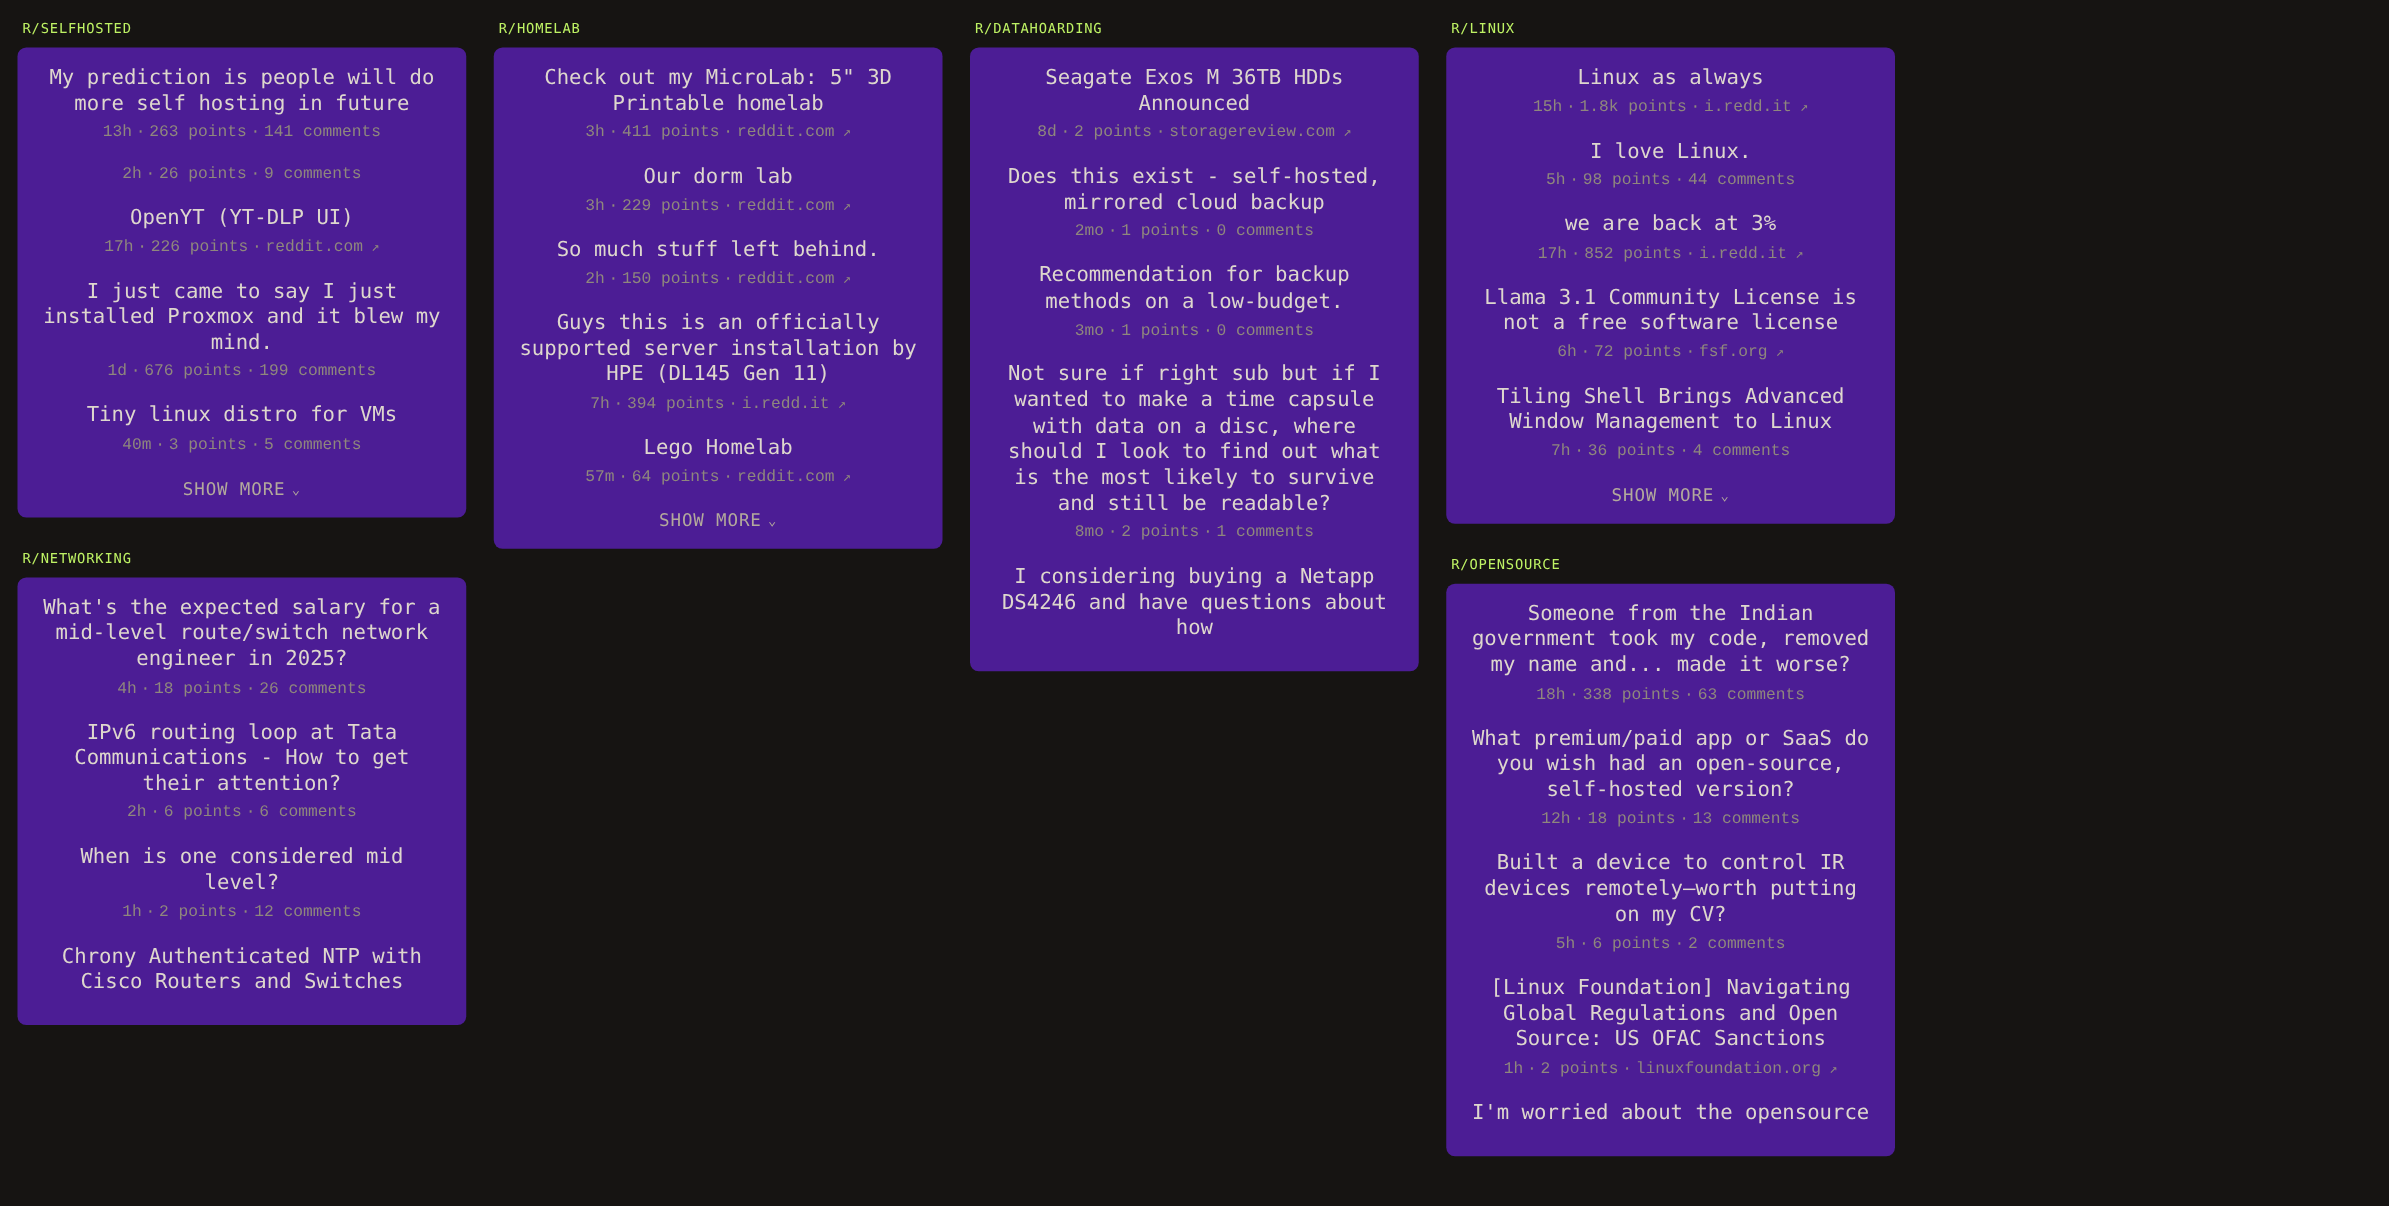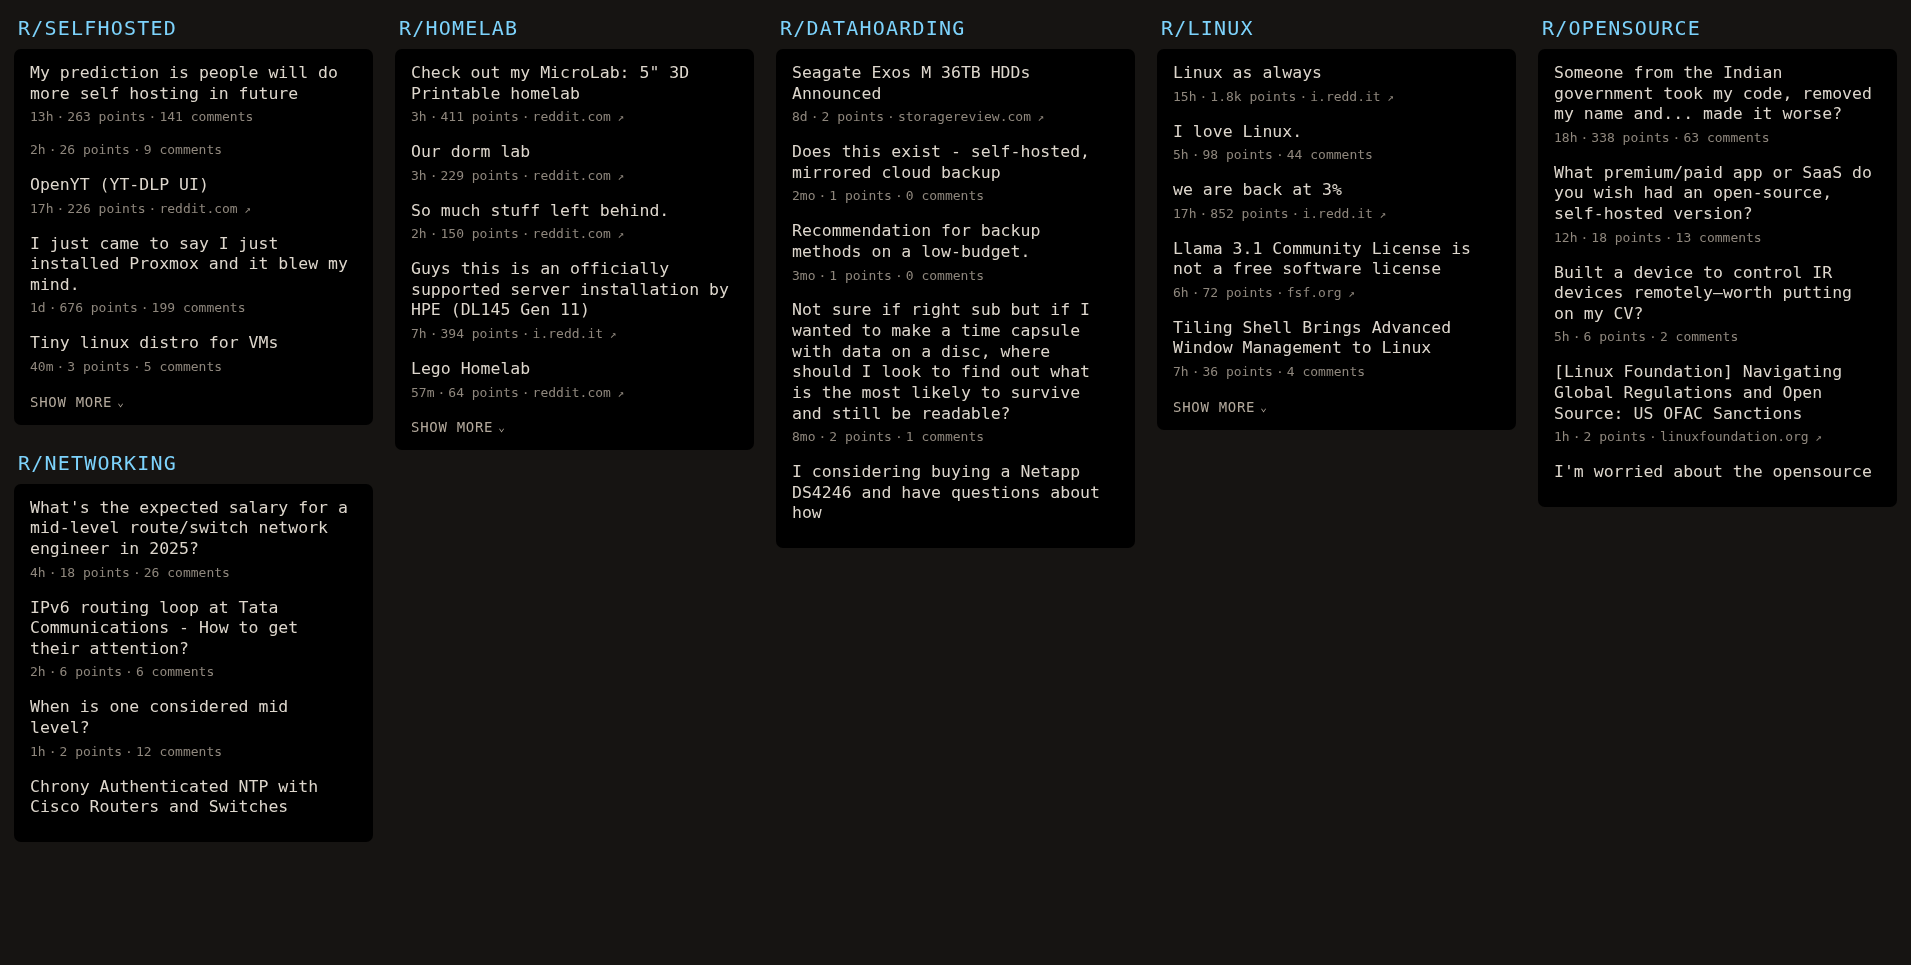--- a/index.html
+++ b/index.html
@@ -22,46 +22,48 @@
     column-fill: auto;
     height: 949px;
   }
   .sub-card {
     break-inside: avoid;
     margin: 0 0 26px 0;
     display: inline-block;
     width: 100%;
   }
   .sub-title {
-    font-size: 20px;
+    font-size: 11px;
     letter-spacing: 0.06em;
-    color: #7dd3fc;
+    color: #bef264;
     margin: 0 0 9px 4px;
     text-transform: uppercase;
   }
   .panel {
-    background: #000000;
+    background: #4c1d95;
     border-radius: 7px;
     padding: 14px 16px 14px 16px;
+    text-align: center;
   }
   .post {
     margin-bottom: 16px;
   }
   .post:last-of-type { margin-bottom: 10px; }
   .post-title {
     font-size: 16.5px;
     line-height: 1.25;
     color: #ded7cd;
     margin: 0 0 5px 0;
     cursor: pointer;
   }
   .post-meta {
     font-size: 13px;
     color: #8f877d;
     line-height: 1.3;
+    font-family: Liberation Mono, monospace;
   }
   .post-meta .dot { padding: 0 3px; }
   .domain { color: #8f877d; }
   .ext { font-size: 11px; }
   .show-more {
     font-size: 14px;
     color: #b3a99c;
     letter-spacing: 0.05em;
     cursor: pointer;
     display: inline-block;

